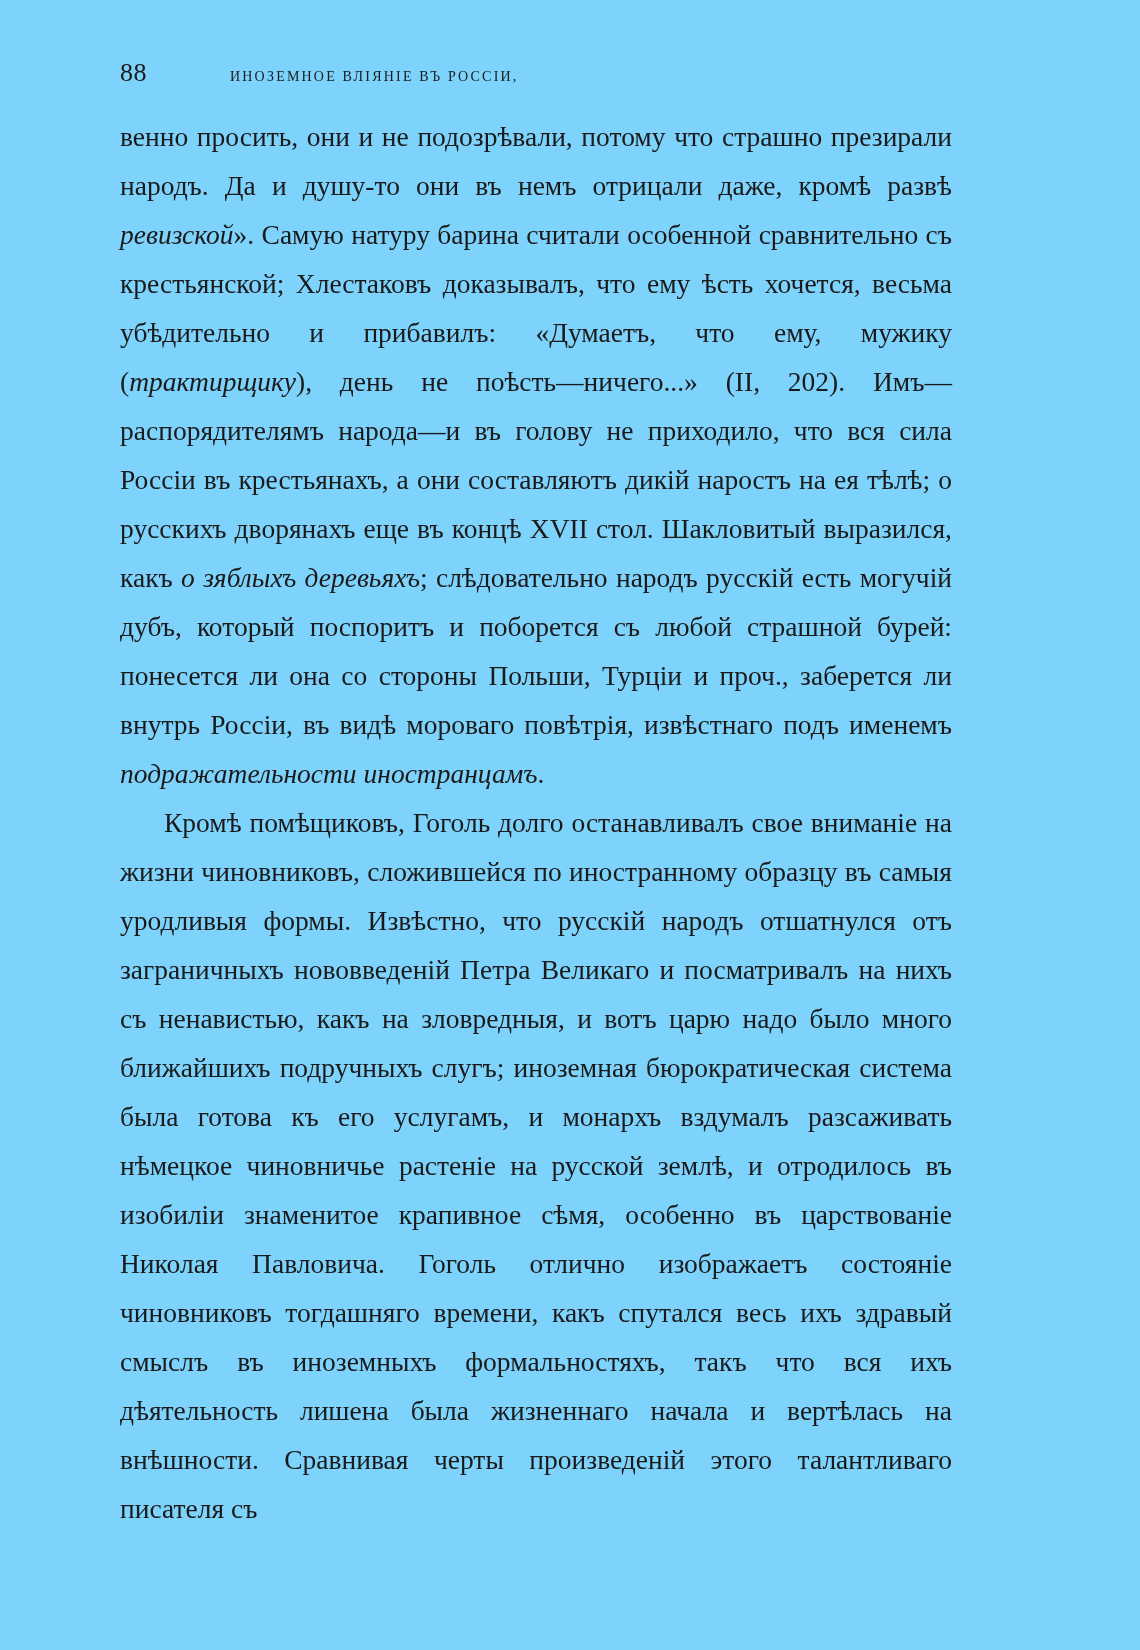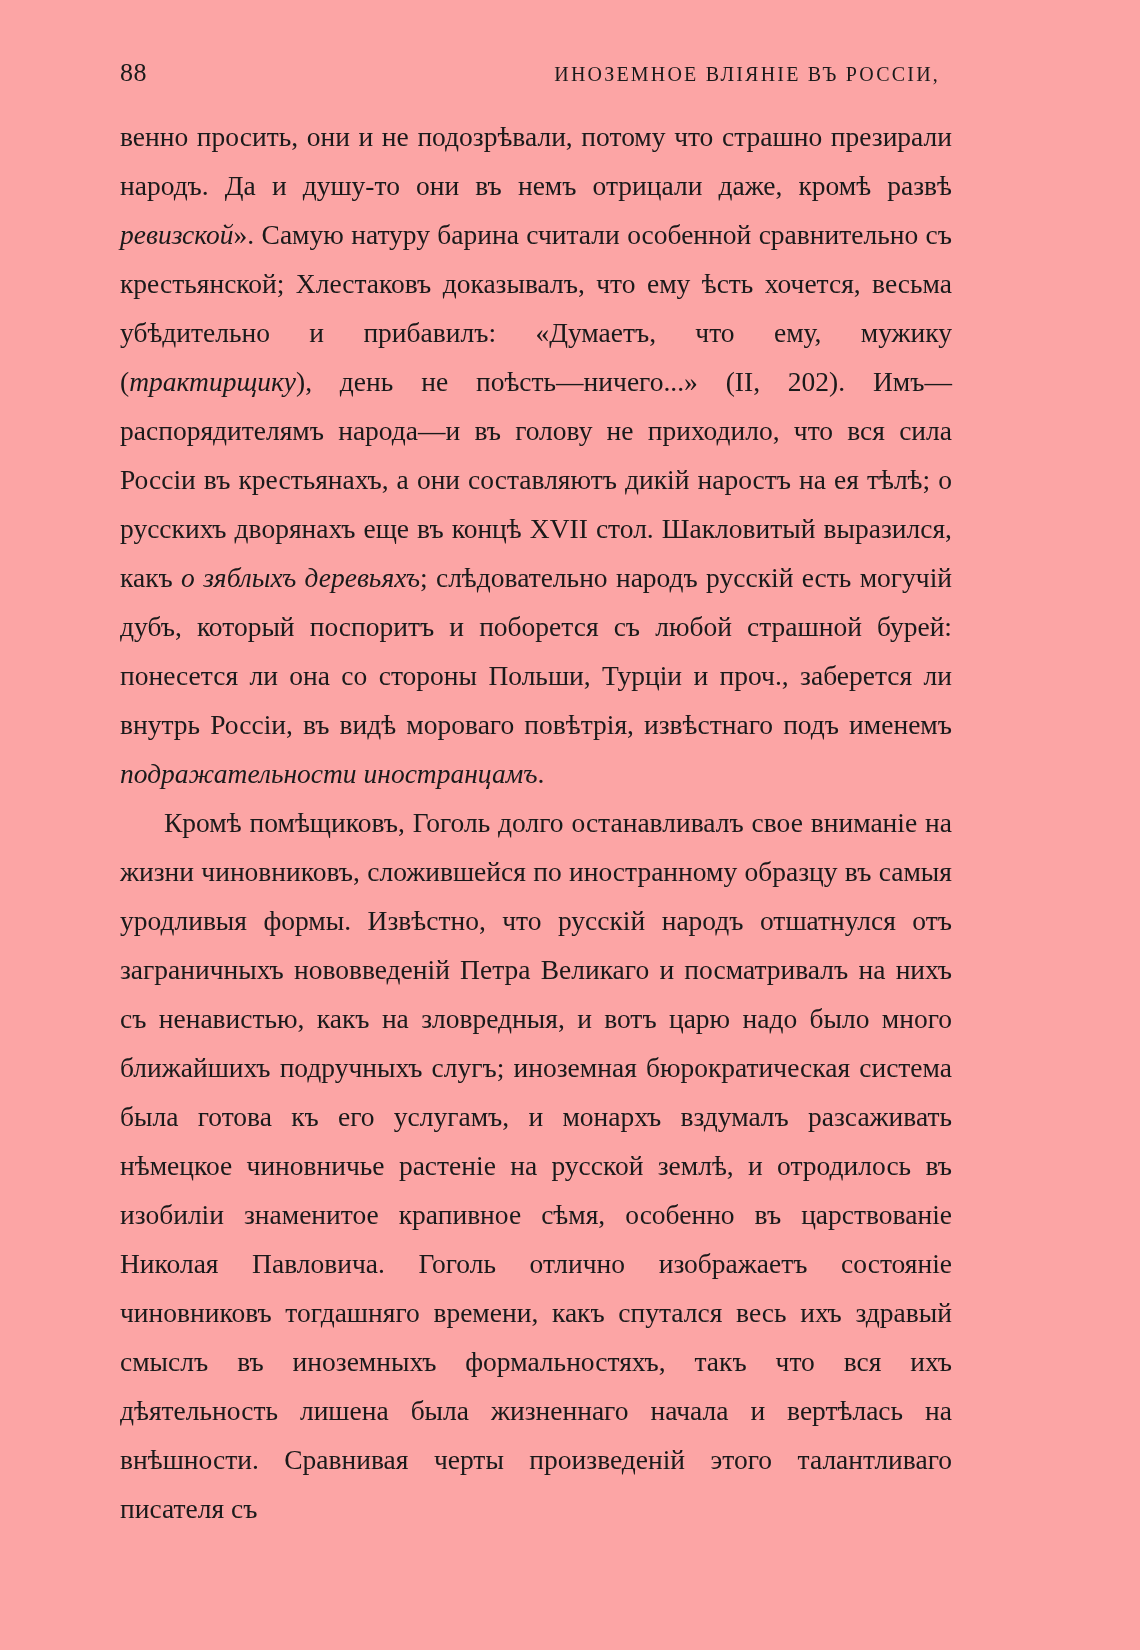--- a/index.html
+++ b/index.html
@@ -4,21 +4,21 @@
 <style>
   html, body {
     margin: 0;
     padding: 0;
     background: #ffffff;
   }
   .page {
     position: relative;
     width: 1140px;
     height: 1650px;
-    background: #fca5a5;
+    background: #7dd3fc;
     font-family: "Liberation Serif", "DejaVu Serif", serif;
     color: #1a1a1a;
     overflow: hidden;
   }
   .header {
     position: absolute;
     top: 58px;
     left: 120px;
     width: 900px;
     height: 30px;
@@ -26,22 +26,22 @@
     align-items: baseline;
   }
   .folio {
     font-size: 26px;
     letter-spacing: 0.5px;
     width: 110px;
     flex: 0 0 110px;
   }
   .running-title {
     flex: 1 1 auto;
-    text-align: right;
-    font-size: 20px;
+    text-align: left;
+    font-size: 14px;
     letter-spacing: 2.2px;
     text-transform: uppercase;
     padding-right: 80px;
     white-space: nowrap;
   }
   .body-text {
     position: absolute;
     top: 112px;
     left: 120px;
     width: 832px;

